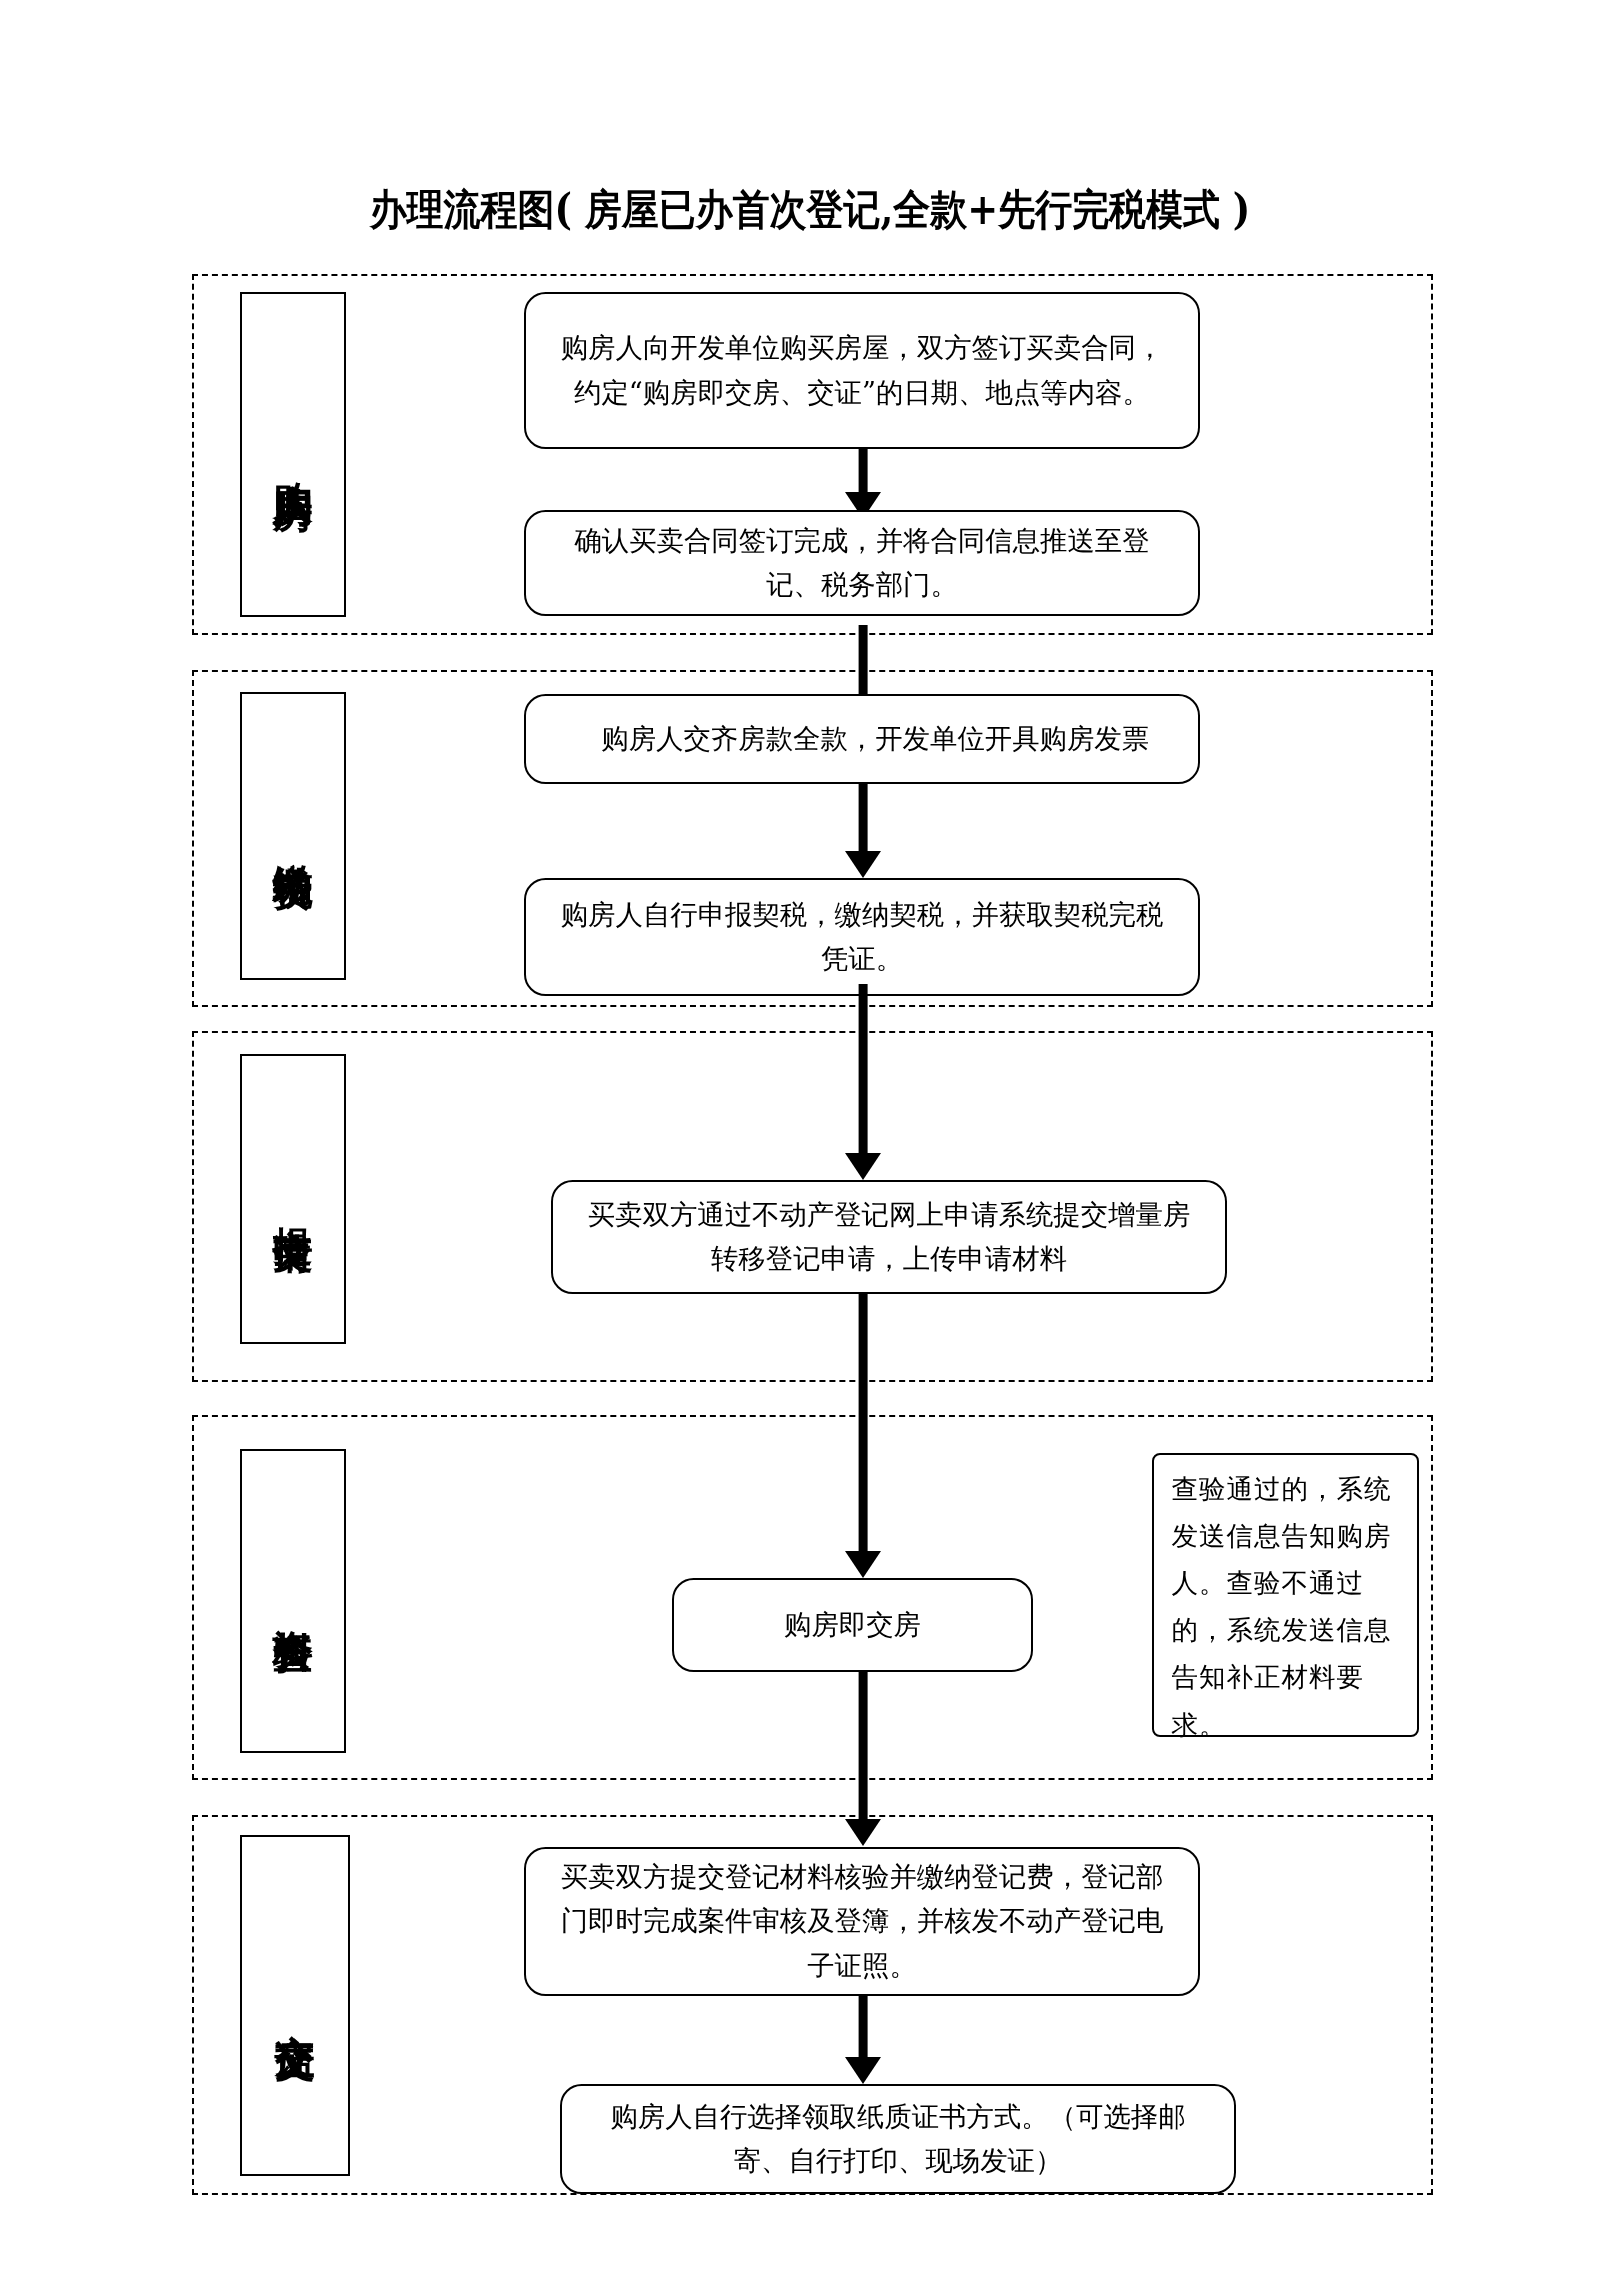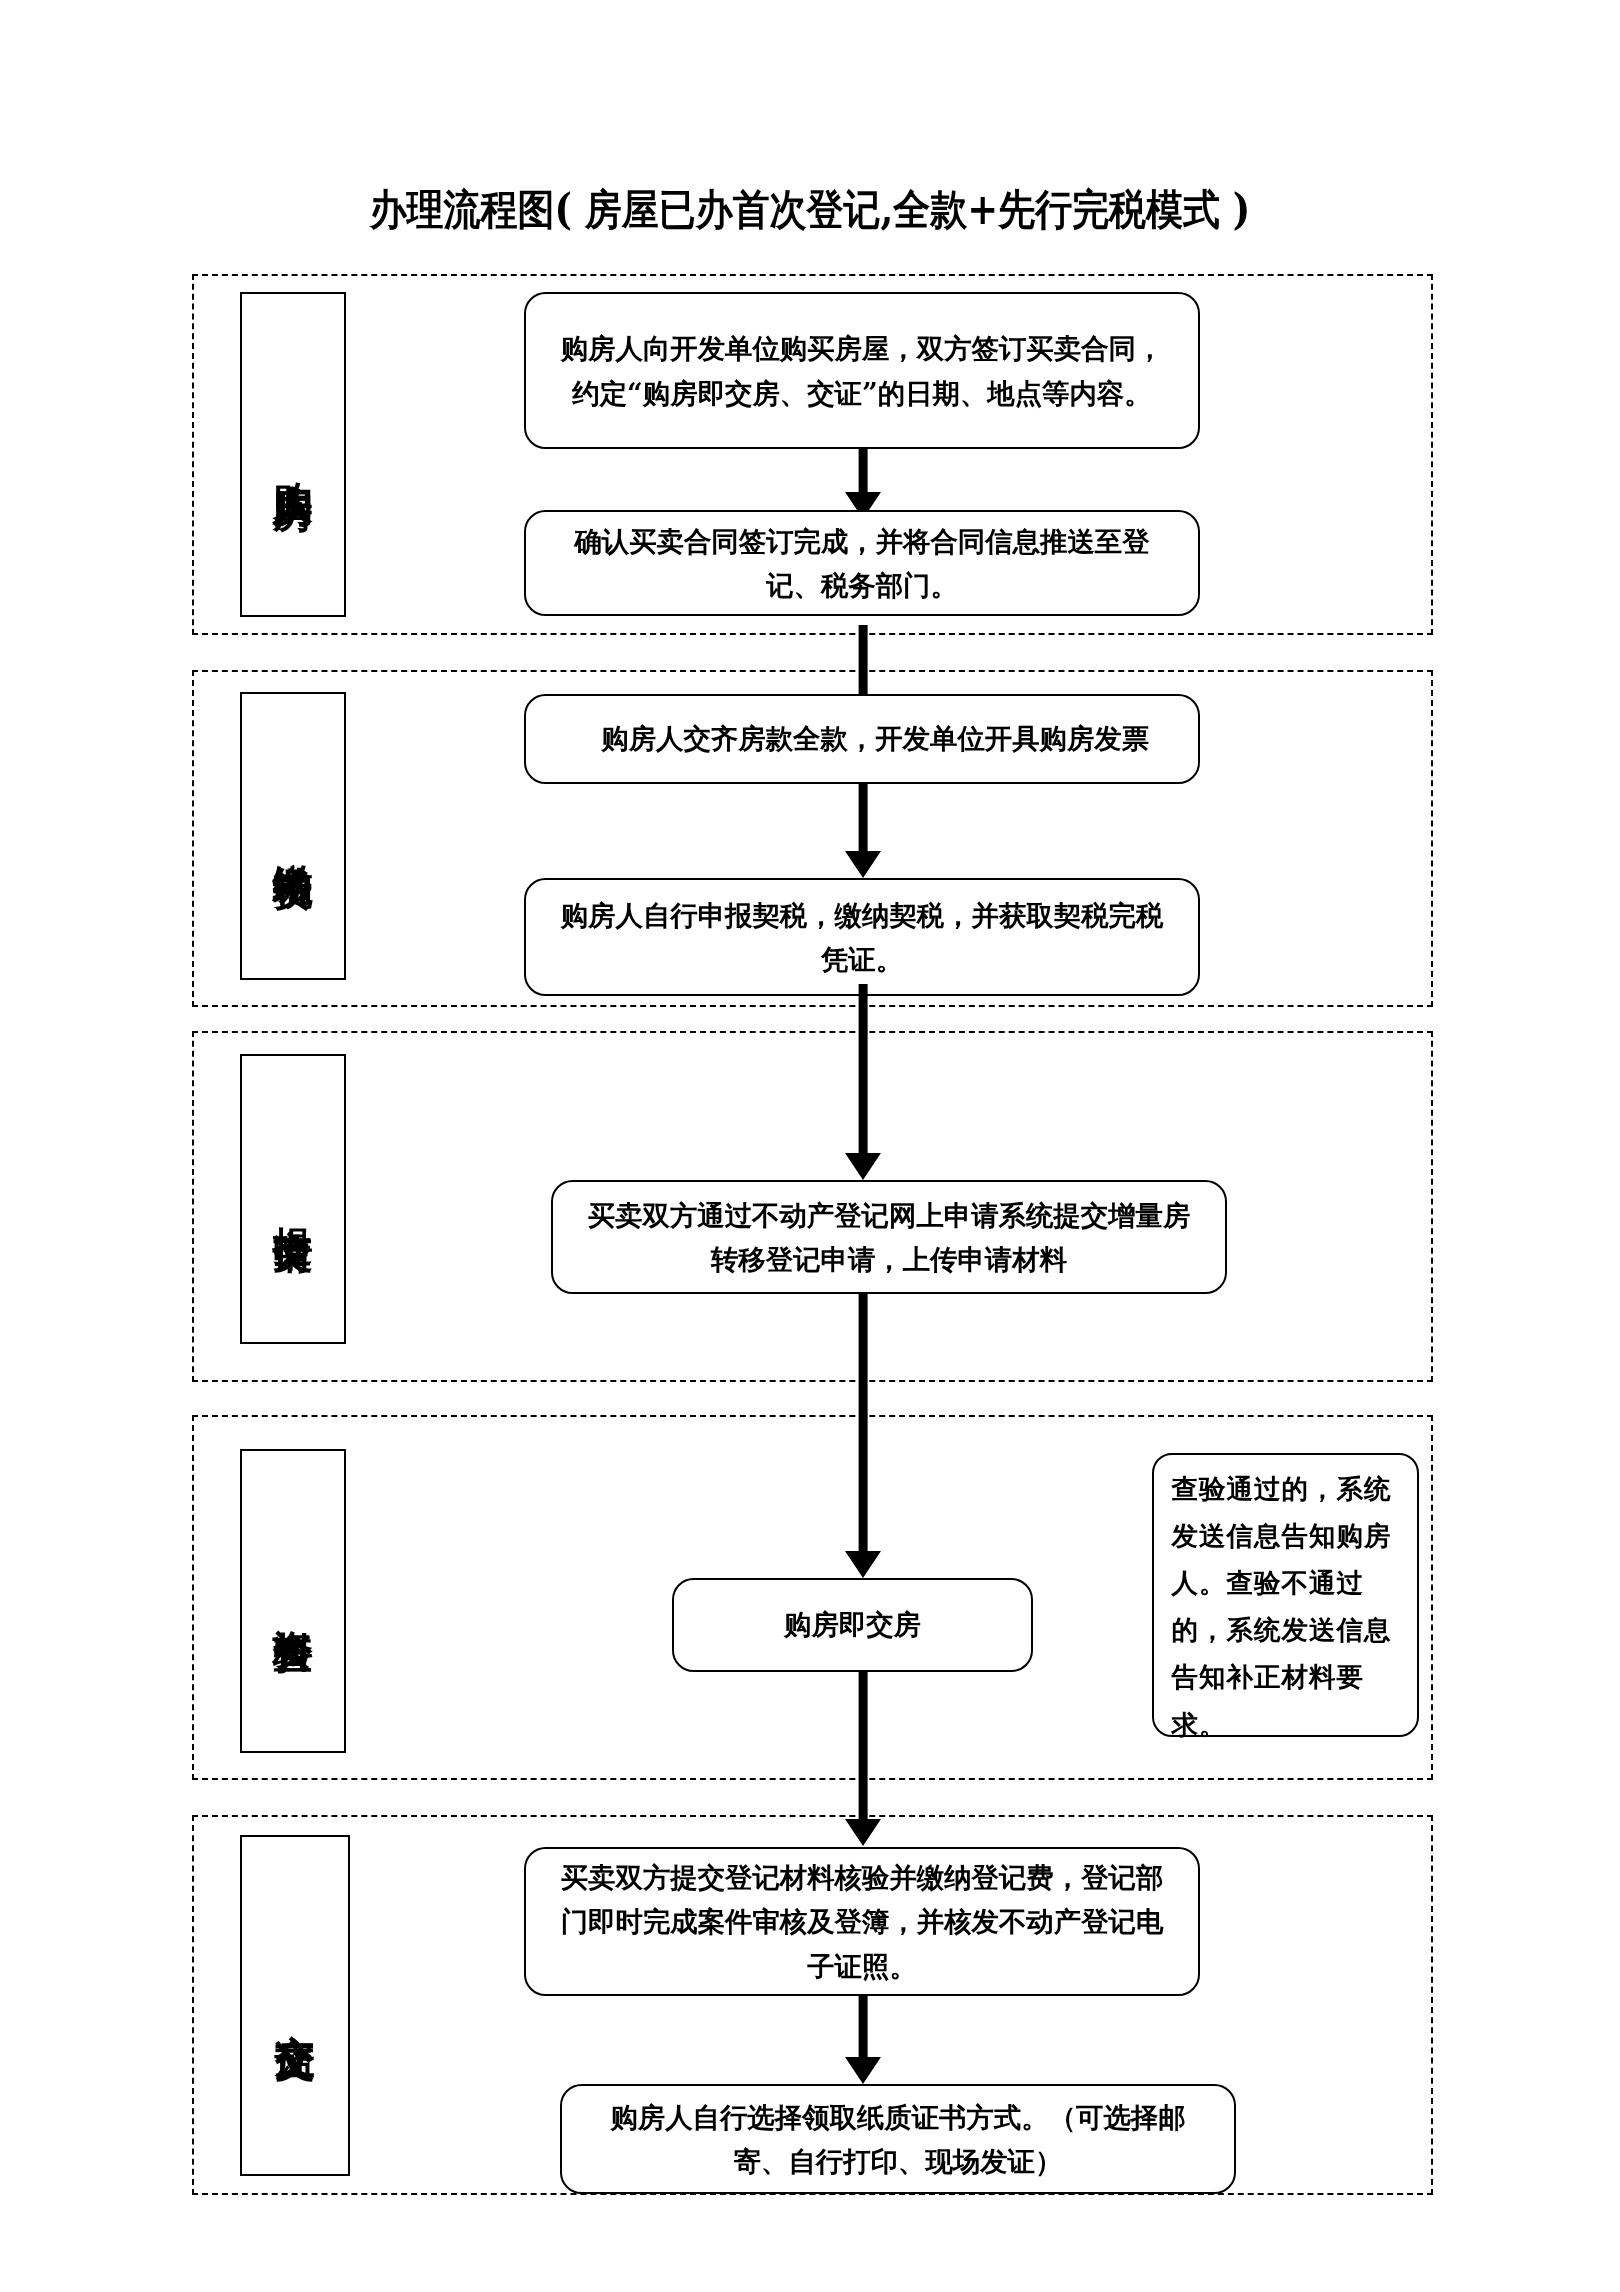--- a/index.html
+++ b/index.html
@@ -77,24 +77,23 @@
     align-items: center;
     justify-content: center;
     padding: 7.8px 21.6px;
   }
   .pbox .ptext {
     font-family: "DejaVu Serif", "Liberation Serif", serif;
     font-size: 27.4px;
     line-height: 1.62;
     text-align: center;
     width: 100%;
-    font-weight: bold;
   }
   .pbox.note {
-    border-radius: 20px;
+    border-radius: 8px;
     padding: 9.8px 17.6px;
     align-items: flex-start;
   }
   .pbox.note .ptext {
     text-align: left;
     font-size: 26.5px;
     line-height: 1.78;
     letter-spacing: 1px;
   }
   .pbox.single .ptext {

